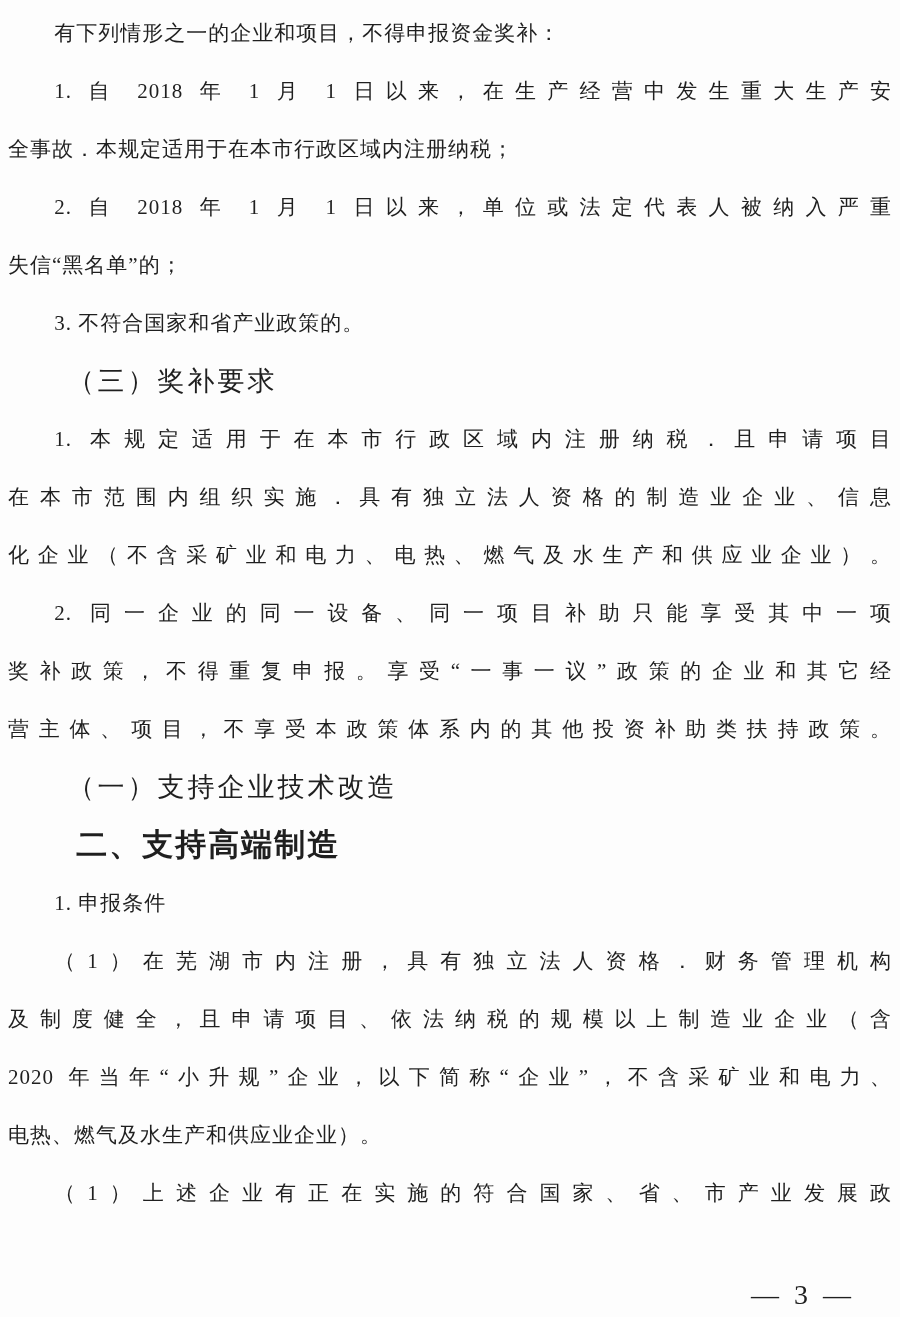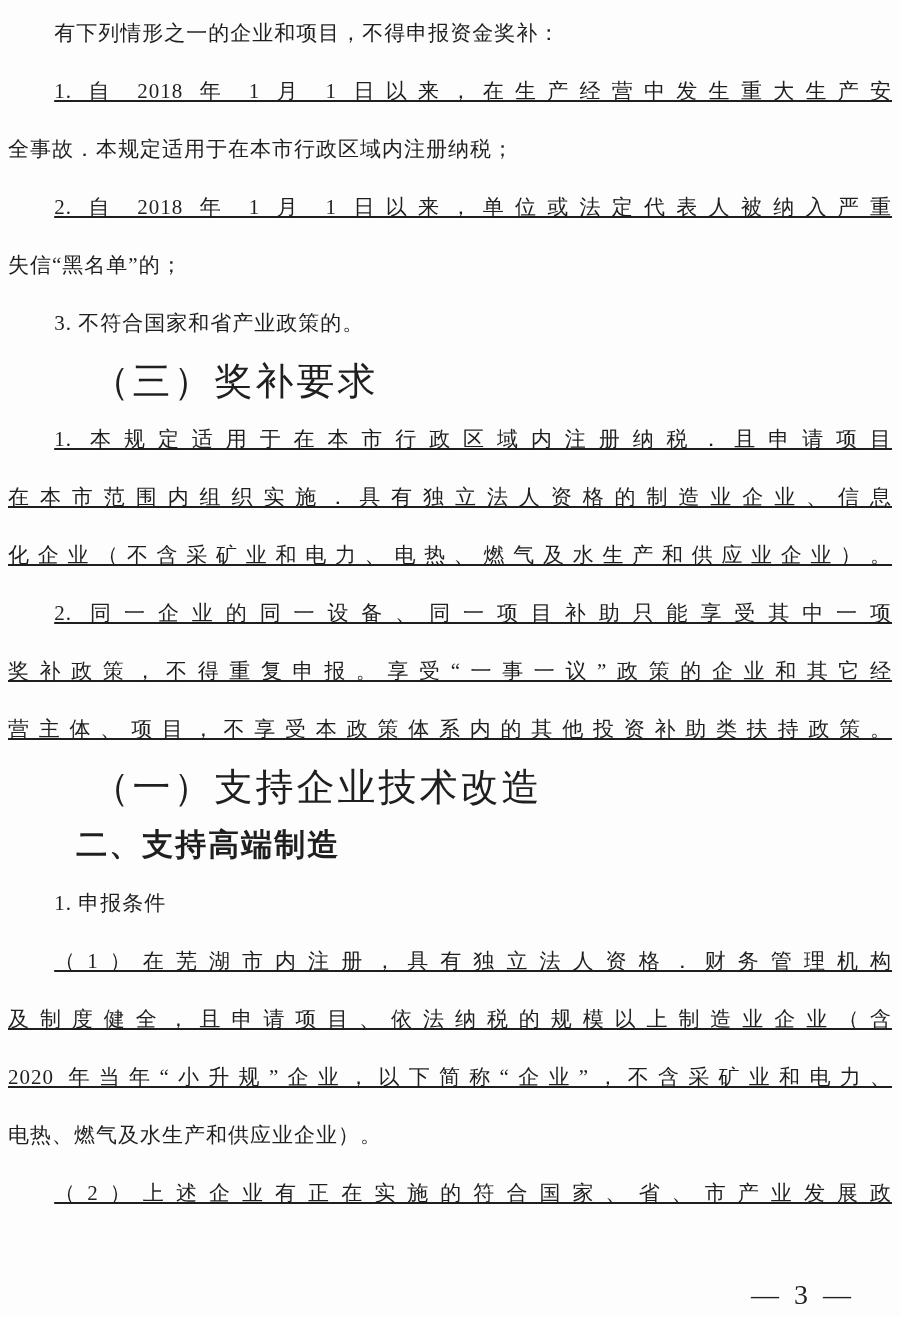--- a/index.html
+++ b/index.html
@@ -39,31 +39,30 @@
     text-align: left;
     letter-spacing: 1px;
   }
   .line.indent {
     text-indent: 2.2em;
   }
   .line.fill {
     text-align: justify;
     text-align-last: justify;
     text-justify: inter-ideograph;
-    text-decoration: underline;
   }
   .paragraph.heading-hei .line {
     font-family: "Liberation Sans", "DejaVu Sans", sans-serif;
     font-weight: 700;
     font-size: 31px;
     letter-spacing: 2px;
   }
   .paragraph.heading-kai .line {
     font-weight: 400;
-    font-size: 38px;
+    font-size: 27px;
     letter-spacing: 3px;
   }
   .page-footer {
     position: absolute;
     right: 45px;
     bottom: 6px;
     font-size: 28px;
     letter-spacing: 4px;
     color: var(--text-color);
     font-family: "Liberation Serif", "DejaVu Serif", serif;
@@ -110,17 +109,17 @@
       <div class="paragraph body">
         <div class="line indent">1. 申报条件</div>
       </div>
       <div class="paragraph body">
         <div class="line indent fill">（1）在芜湖市内注册，具有独立法人资格．财务管理机构</div>
         <div class="line fill">及制度健全，且申请项目、依法纳税的规模以上制造业企业（含</div>
         <div class="line fill">2020 年当年“小升规”企业，以下简称“企业”，不含采矿业和电力、</div>
         <div class="line">电热、燃气及水生产和供应业企业）。</div>
       </div>
       <div class="paragraph body">
-        <div class="line indent fill">（2）上述企业有正在实施的符合国家、省、市产业发展政</div>
+        <div class="line indent fill">（1）上述企业有正在实施的符合国家、省、市产业发展政</div>
       </div>
     </div>
   <div class="page-footer">— 3 —</div>
 </div>
 
 </body></html>

